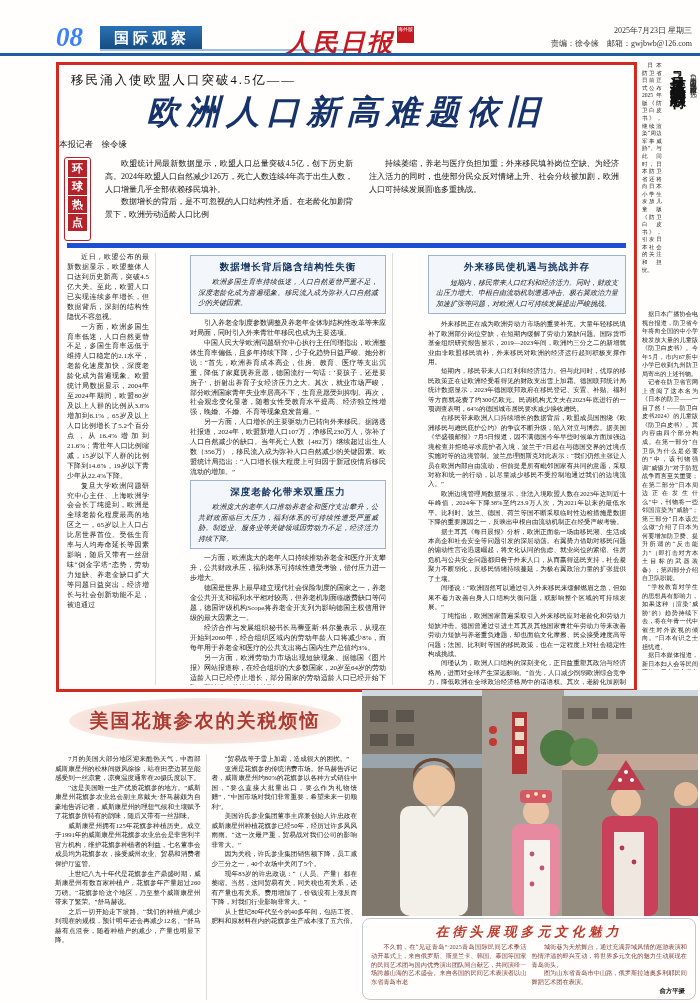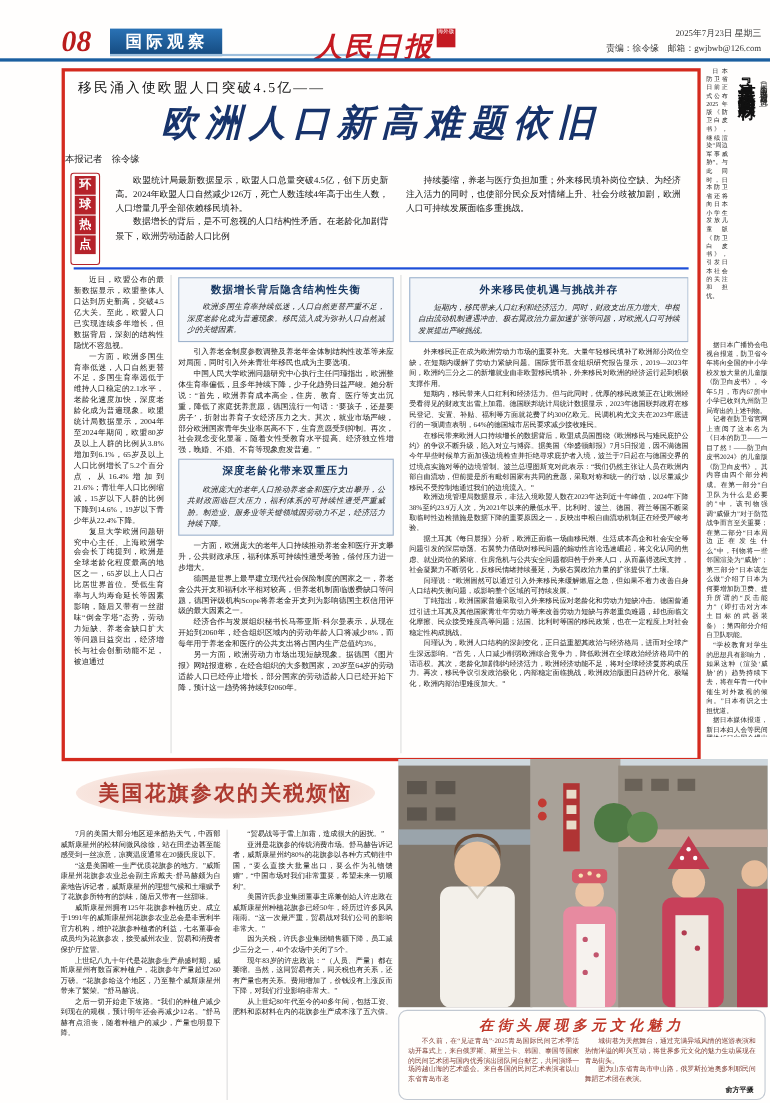--- a/index.html
+++ b/index.html
@@ -1,20 +1,20 @@
 <!DOCTYPE html>
 <html><head>
 <meta charset="utf-8">
 <style>
   html,body{margin:0;padding:0;background:#ffffff;}
   #page{position:relative;width:700px;height:1003px;background:#fffefd;overflow:hidden;
         font-family:"Liberation Serif","DejaVu Serif",serif;color:#1a1a1a;}
   
   #hdr{position:absolute;left:0;top:0;width:700px;height:56px;}
-  .pagenum{position:absolute;left:56px;top:22px;font-size:27px;font-weight:900;font-style:italic;color:#b91c1c;}
+  .pagenum{position:absolute;left:56px;top:22px;font-size:27px;font-weight:900;font-style:italic;color:#3b82f6;}
   .secbox{position:absolute;left:100px;top:26px;background:linear-gradient(#2a72b5,#14497e);color:#fff;
           font-size:15px;font-weight:bold;letter-spacing:4px;padding:3px 12px 3px 14px;}
   .secbar{position:absolute;left:100px;top:49px;width:245px;height:2px;background:#9dbfdd;}
   .masthead{position:absolute;left:0;right:0;top:26px;text-align:center;}
   .mastname{font-size:25px;font-weight:900;color:#c41a22;letter-spacing:2px;font-style:italic;}
   .edbox{display:inline-block;vertical-align:top;margin-left:3px;width:15px;height:15px;background:#c41a22;
          color:#fff;font-size:5px;line-height:5px;padding:1px;text-align:center;word-break:break-all;}
   .dateblk{position:absolute;right:8px;top:25px;text-align:right;font-size:8px;line-height:1.6;color:#333;}
   .bluerule{position:absolute;left:0;top:53px;width:700px;height:3px;background:#1b5fa0;}
   
@@ -25,22 +25,22 @@
   .byline{position:absolute;left:0;right:0;top:74px;font-size:8.5px;color:#222;}
   .intro{position:absolute;left:0;top:90px;width:100%;height:84px;}
   .badge{position:absolute;left:5px;top:2px;width:25px;height:78px;border:1px solid #b5222a;border-radius:3px;
          padding:2px 0;display:flex;flex-direction:column;align-items:center;gap:1px;}
   .bsq{width:19px;height:17px;background:#b5222a;color:#fff;font-size:11px;line-height:17px;text-align:center;font-weight:bold;}
   .icol{position:absolute;top:3px;font-size:8px;line-height:1.6;text-align:justify;color:#111;}
   .icol p{margin:0;text-indent:2em;}
   #icol1{left:46px;width:248px;}
   #icol2{left:310px;width:250px;}
   
-  #abody{position:absolute;left:8px;right:8px;top:178px;bottom:4px;border-top:2px solid #1d4ed8;
-         padding-top:5px;display:flex;overflow:hidden;}
+  #abody{position:absolute;left:8px;right:8px;top:178px;bottom:4px;border-top:5px solid #1d4ed8;
+         padding-top:5px;display:flex;overflow:hidden;gap:28px;}
   .c1{width:82px;padding-right:6px;border-right:1px solid #ddd;font-size:7px;line-height:1.42;text-align:justify;overflow:hidden;}
   .c1 p,.stk p,.rreg p{margin:0;text-indent:2em;}
   .stk{width:196px;padding:0 6px;border-right:1px solid #ddd;font-size:7px;line-height:1.42;text-align:justify;overflow:hidden;}
   .rreg{flex:1;padding-left:7px;font-size:6.5px;line-height:1.45;text-align:justify;overflow:hidden;}
   .ibox{border:1px solid #9fb3cc;background:#f3f6fa;padding:5px 7px 4px;margin:2px 0 5px;}
   .ibox .it{text-align:center;font-weight:bold;font-size:9.5px;color:#12335e;letter-spacing:1px;margin-bottom:3px;}
   .ibox .id{font-size:7px;line-height:1.5;color:#222;font-style:italic;text-indent:2em;text-align:justify;}
   
   #japan{position:absolute;left:642px;top:62px;width:56px;height:612px;overflow:hidden;}
   .jtop{display:flex;height:244px;}
@@ -121,20 +121,21 @@
           <p>复旦大学欧洲问题研究中心主任、上海欧洲学会会长丁纯提到，欧洲是全球老龄化程度最高的地区之一，65岁以上人口占比居世界首位。受低生育率与人均寿命延长等因素影响，随后又带有一丝甜味“倒金字塔”态势，劳动力短缺、养老金缺口扩大等问题日益突出，经济增长与社会创新动能不足，被迫通过</p>
         </div>
       <div class="stk">
         <div class="ibox">
           <div class="it">数据增长背后隐含结构性失衡</div>
           <div class="id">欧洲多国生育率持续低迷，人口自然更替严重不足，深度老龄化成为普遍现象。移民流入成为弥补人口自然减少的关键因素。</div>
         </div>
         <div>
             <p>引入养老金制度参数调整及养老年金体制结构性改革等来应对局面，同时引入外来青壮年移民也成为主要选项。</p>
             <p>中国人民大学欧洲问题研究中心执行主任闫瑾指出，欧洲整体生育率偏低，且多年持续下降，少子化趋势日益严峻。她分析说：“首先，欧洲养育成本高企，住房、教育、医疗等支出沉重，降低了家庭抚养意愿，德国流行一句话：‘要孩子，还是要房子’，折射出养育子女经济压力之大。其次，就业市场严峻，部分欧洲国家青年失业率居高不下，生育意愿受到抑制。再次，社会观念变化显著，随着女性受教育水平提高、经济独立性增强，晚婚、不婚、不育等现象愈发普遍。”</p>
+            <p>另一方面，人口增长的主要驱动力已转向外来移民。据路透社报道，2024年，欧盟新增人口107万，净移民230万人，弥补了人口自然减少的缺口。当年死亡人数（482万）继续超过出生人数（356万），移民流入成为弥补人口自然减少的关键因素。欧盟统计局指出：“人口增长很大程度上可归因于新冠疫情后移民流动的增加。”</p>
           </div>
         <div class="ibox">
           <div class="it">深度老龄化带来双重压力</div>
           <div class="id">欧洲庞大的老年人口推动养老金和医疗支出攀升，公共财政面临巨大压力，福利体系的可持续性遭受严重威胁。制造业、服务业等关键领域因劳动力不足，经济活力持续下降。</div>
         </div>
         <div>
             <p>一方面，欧洲庞大的老年人口持续推动养老金和医疗开支攀升，公共财政承压，福利体系可持续性遭受考验，偿付压力进一步增大。</p>
             <p>德国是世界上最早建立现代社会保险制度的国家之一，养老金公共开支和福利水平相对较高，但养老机制面临缴费缺口等问题，德国评级机构Scope将养老金开支列为影响德国主权信用评级的最大因素之一。</p>
             <p>经济合作与发展组织秘书长马蒂亚斯·科尔曼表示，从现在开始到2060年，经合组织区域内的劳动年龄人口将减少8%，而每年用于养老金和医疗的公共支出将占国内生产总值约3%。</p>
             <p>另一方面，欧洲劳动力市场出现短缺现象。据德国《图片报》网站报道称，在经合组织的大多数国家，20岁至64岁的劳动适龄人口已经停止增长，部分国家的劳动适龄人口已经开始下降，预计这一趋势将持续到2060年。</p>

